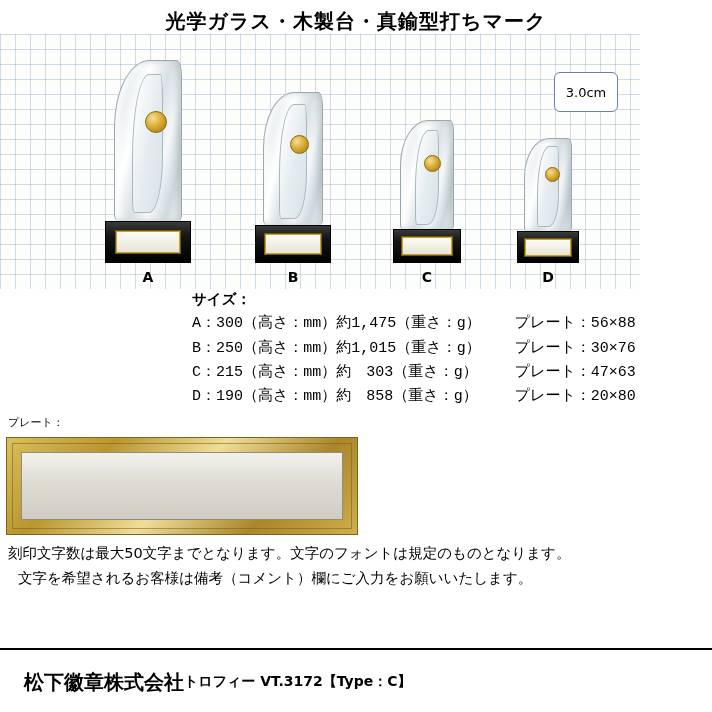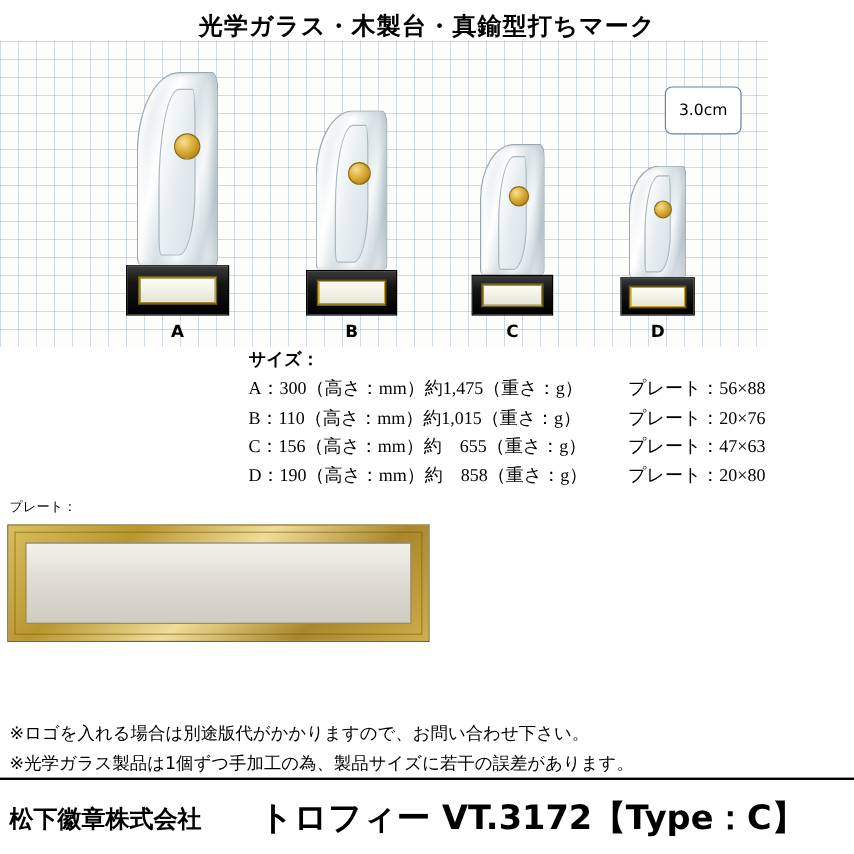--- a/index.html
+++ b/index.html
@@ -141,23 +141,23 @@
   #trophy-d { left: 516px; width: 64px; }
   #trophy-d .glass { width: 46px; height: 92px; border-radius: 52% 8% 6% 6% / 42% 10% 4% 4%; }
   #trophy-d .medal { width: 13px; height: 13px; left: 20px; top: 28px; }
   #trophy-d .base { width: 60px; height: 30px; }
   #trophy-d .plate { width: 44px; height: 15px; }
 
   
   .sizes {
     position: absolute;
     top: 289px;
-    left: 207px;
+    left: 192px;
     font-size: 14.5px;
-    font-family: Liberation Serif, serif;
+    font-family: Liberation Mono, monospace;
     line-height: 1.62;
   }
   .sizes .heading { font-weight: bold; }
   .sizes table { border-collapse: collapse; }
   .sizes td { padding: 0 0 0 0; white-space: pre; font-size: 15px; }
   .sizes td.c2 { padding-left: 34px; }
 
   
   .plate-label {
     position: absolute;
@@ -219,27 +219,26 @@
     left: 0;
     width: 712px;
     height: 60px;
     display: flex;
     align-items: center;
   }
   .footer .company {
     font-size: 20px;
     font-weight: bold;
     font-family: "DejaVu Sans", sans-serif;
-    padding-left: 8px;
+    padding-left: 24px;
   }
   .footer .product {
-    font-size: 28px;
+    font-size: 14px;
     font-weight: bold;
     font-family: "DejaVu Sans", sans-serif;
-    margin-left: 48px;
   }
 </style>
 </head>
 <body>
 
 <div class="page">
 
   <div class="title">光学ガラス・木製台・真鍮型打ちマーク</div>
 
   <div class="photo">
@@ -292,45 +291,45 @@
 
   <div class="sizes">
     <div class="heading">サイズ：</div>
     <table>
       <tbody>
           <tr>
         <td class="c1">A：300（高さ：mm）約1,475（重さ：g）</td>
         <td class="c2">プレート：56×88</td>
       </tr>
       <tr>
-        <td class="c1">B：110（高さ：mm）約1,015（重さ：g）</td>
-        <td class="c2">プレート：20×76</td>
+        <td class="c1">B：250（高さ：mm）約1,015（重さ：g）</td>
+        <td class="c2">プレート：30×76</td>
       </tr>
       <tr>
-        <td class="c1">C：156（高さ：mm）約　655（重さ：g）</td>
+        <td class="c1">C：215（高さ：mm）約　303（重さ：g）</td>
         <td class="c2">プレート：47×63</td>
       </tr>
       <tr>
         <td class="c1">D：190（高さ：mm）約　858（重さ：g）</td>
         <td class="c2">プレート：20×80</td>
       </tr>
     </tbody>
       </table>
   </div>
 
   <div class="plate-label">プレート：</div>
   <div class="plate-art">
     <div class="inner"></div>
   </div>
 
-
-  <div class="note-block" id="note-2">
-    <div>※ロゴを入れる場合は別途版代がかかりますので、お問い合わせ下さい。</div>
-    <div>※光学ガラス製品は1個ずつ手加工の為、製品サイズに若干の誤差があります。</div>
-  </div>
+  <div class="note-block" id="note-1">
+    <div class="l1">刻印文字数は最大50文字までとなります。文字のフォントは規定のものとなります。</div>
+    <div class="l2">文字を希望されるお客様は備考（コメント）欄にご入力をお願いいたします。</div>
+  </div>
+
 
   <div class="footer-rule"></div>
   <div class="footer">
     <div class="company">松下徽章株式会社</div>
     <div class="product">トロフィー VT.3172【Type：C】</div>
   </div>
 
 </div>
 
 </body></html>

